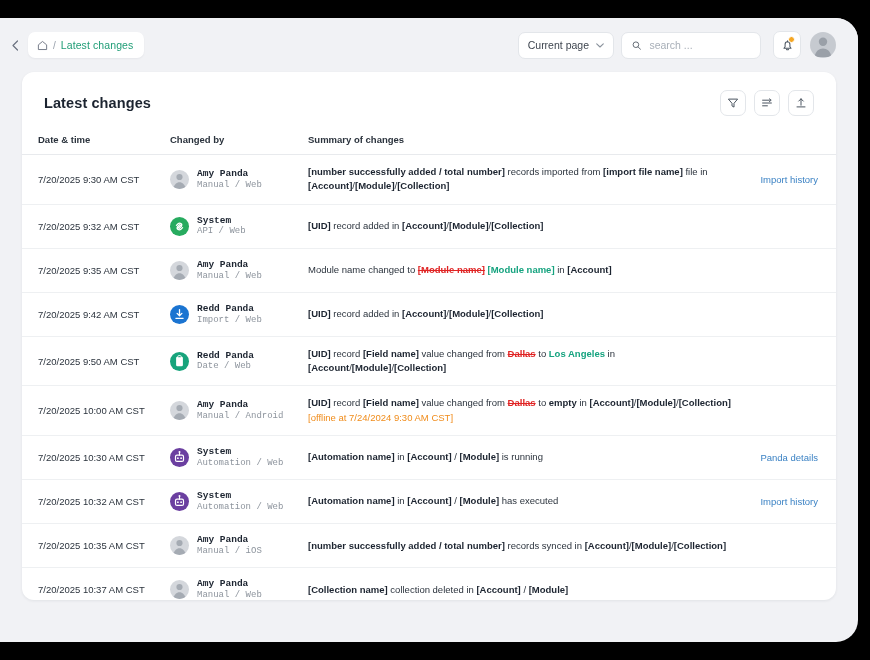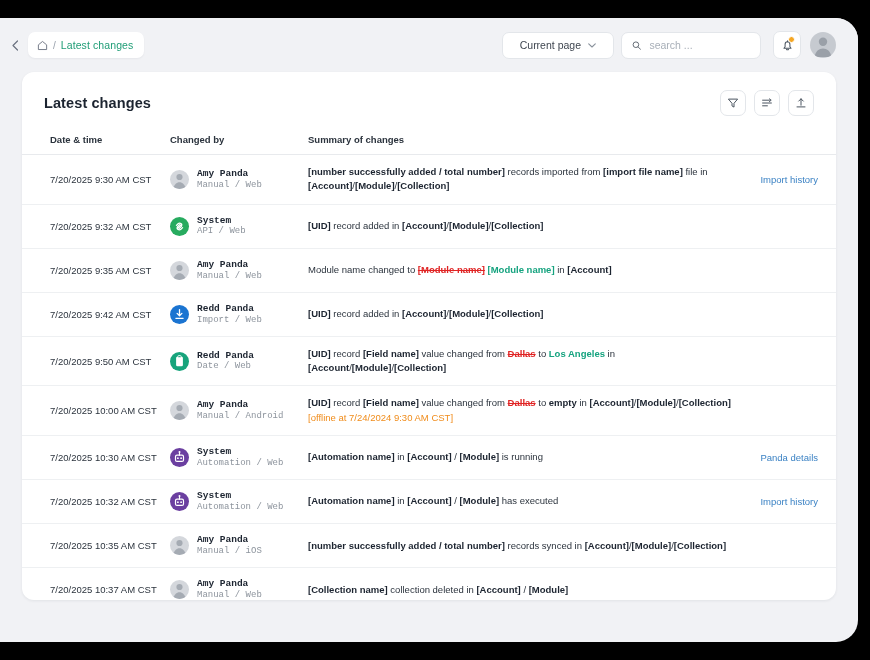--- a/index.html
+++ b/index.html
@@ -46,21 +46,21 @@
     font-size: 10.5px;
     letter-spacing: .1px;
   }
   .spacer { flex: 1 1 auto; }
   .scope-select {
     display: flex; align-items: center; gap: 7px;
     background: #ffffff;
     border: 1px solid #e3e6ea;
     border-radius: 7px;
     height: 27px;
-    padding: 0 17px;
+    padding: 0 9px;
     font-size: 10.5px;
     color: #3f4650;
     margin-right: 7px;
   }
   .search-box {
     display: flex; align-items: center; gap: 8px;
     background: #ffffff;
     border: 1px solid #e3e6ea;
     border-radius: 7px;
     height: 27px;
@@ -142,21 +142,21 @@
     padding: 4px 6px 9px 6px;
     border-bottom: 1px solid #e8eaed;
   }
   td {
     font-size: 9.5px;
     color: #2b333d;
     padding: 10px 6px;
     border-bottom: 1px solid #eef0f2;
     vertical-align: middle;
   }
-  .col-date { width: 142px; padding-left: 28px; }
+  .col-date { width: 142px; padding-left: 16px; }
   .col-user { width: 138px; }
   .col-sum  { width: auto; }
   .col-act  { width: 92px; padding-right: 18px; text-align: right; }
   tbody tr:last-child td { border-bottom: 1px solid #eef0f2; }
   .date-cell { color: #2b333d; white-space: nowrap; font-size: 9.5px; }
   .user-cell { display: flex; align-items: center; gap: 8px; font-family: Liberation Mono, monospace; }
   .who { line-height: 1.25; }
   .who-name { font-size: 9.5px; font-weight: bold; color: #1c2430; }
   .who-src  { font-size: 9px; color: #8d949d; }
   .av {

